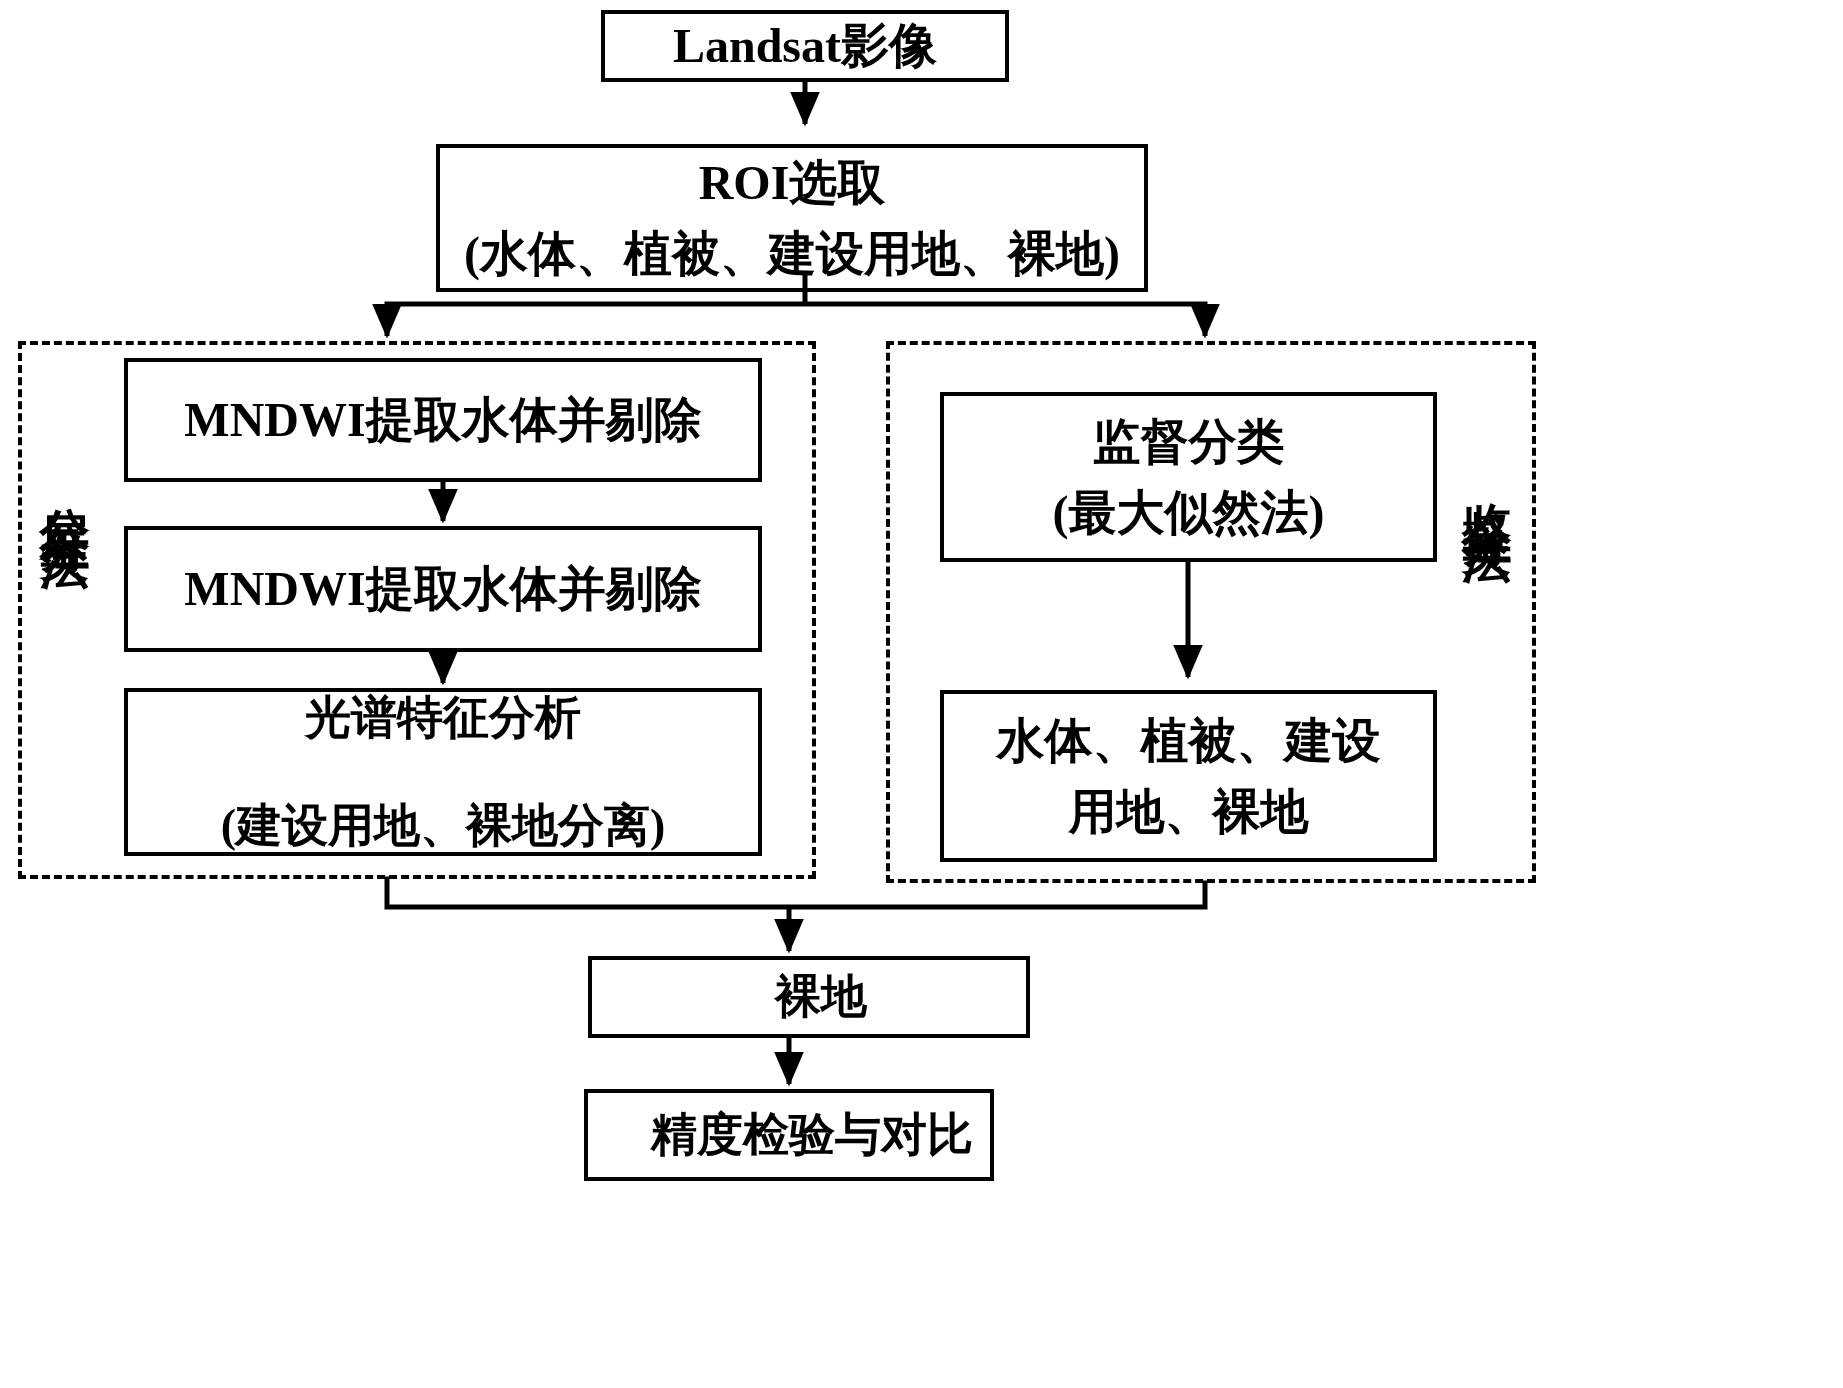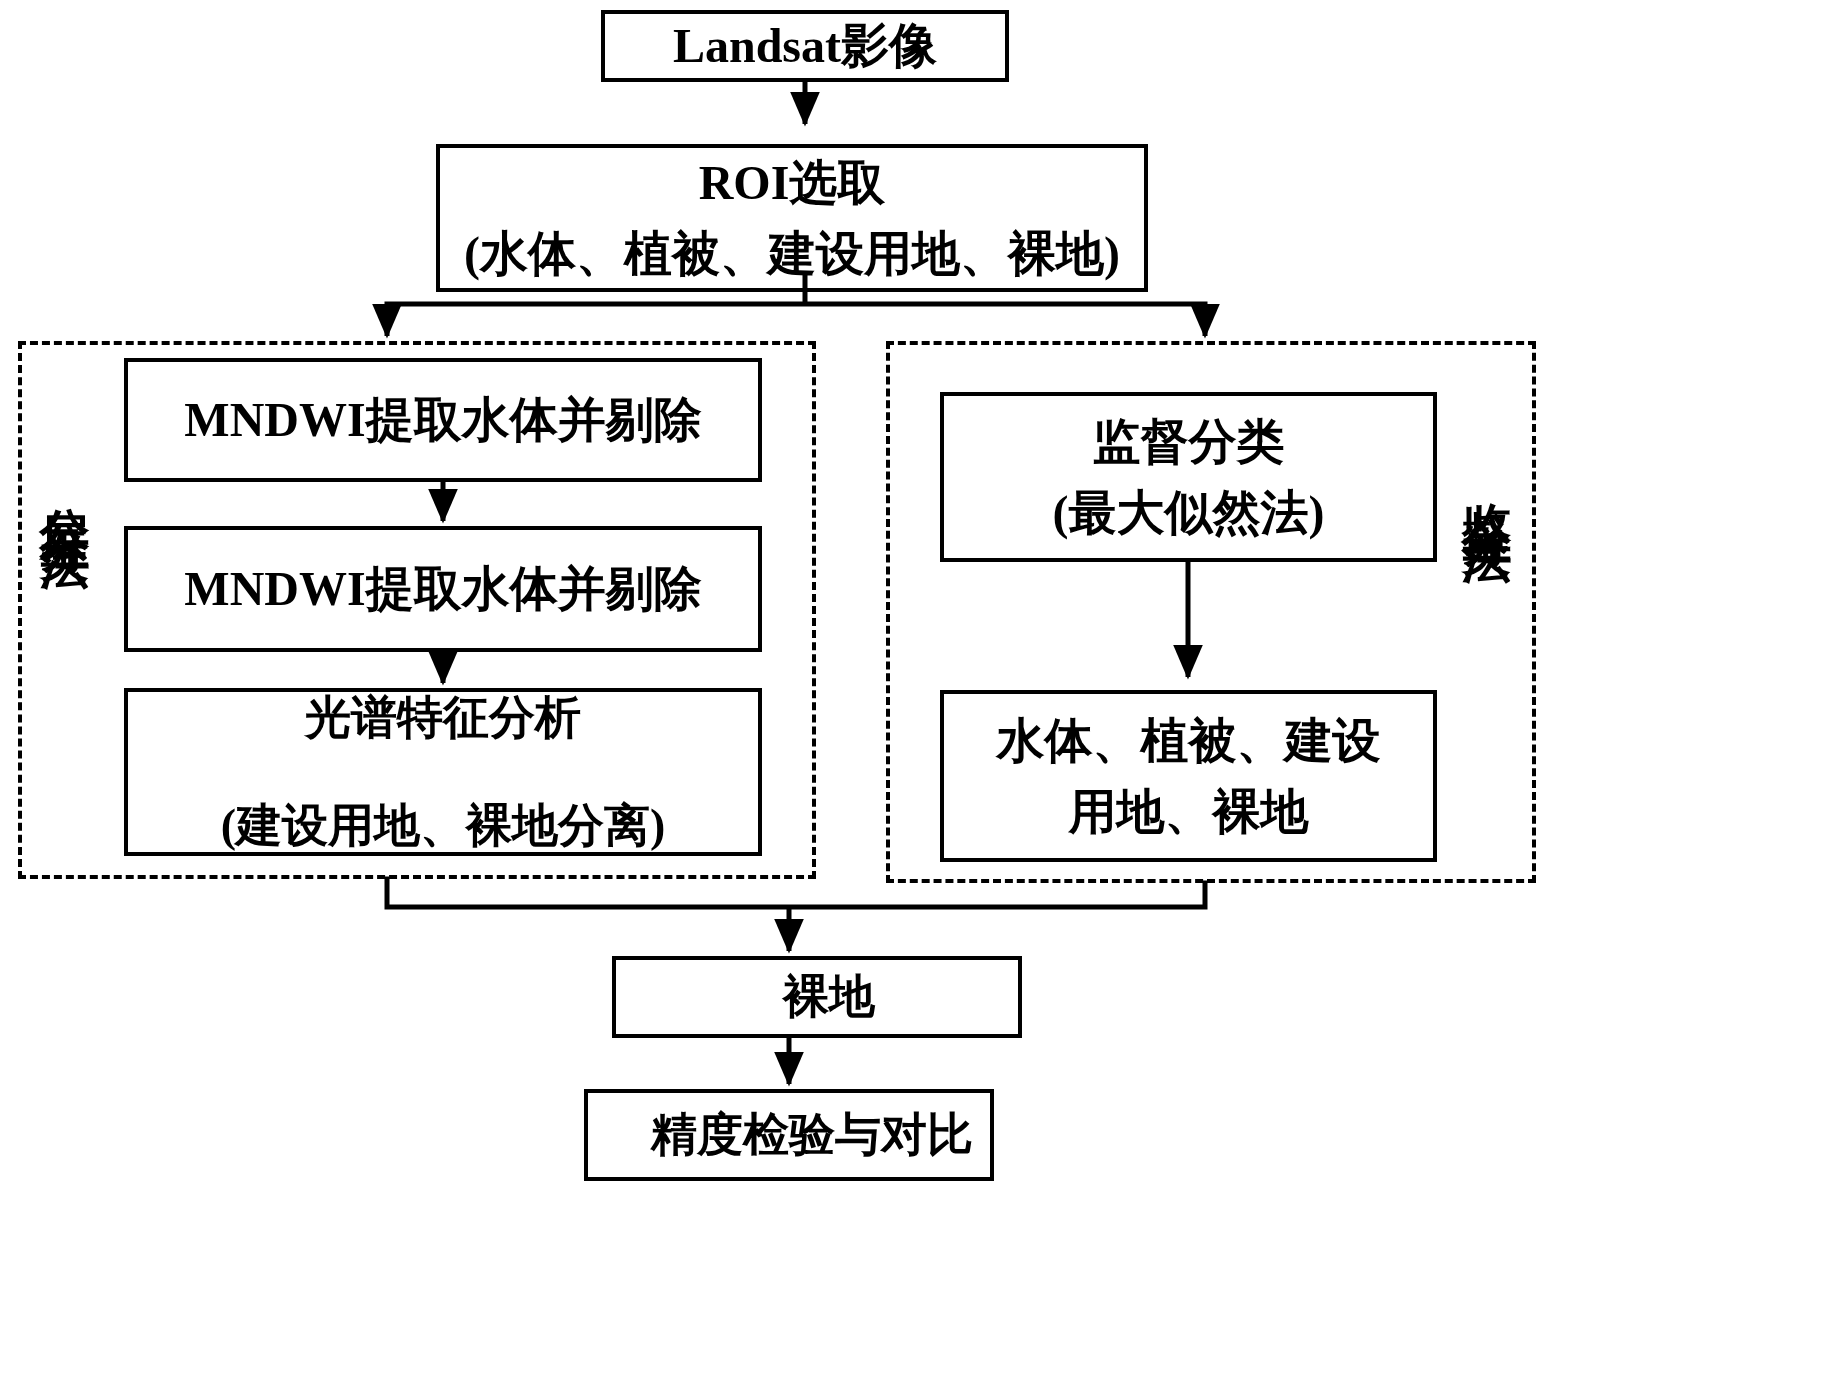--- a/index.html
+++ b/index.html
@@ -90,21 +90,21 @@
   <div class="box fs48" style="left:940px; top:392px; width:497px; height:170px;">
     <span class="ln">监督分类</span>
     <span class="ln">(最大似然法)</span>
   </div>
 
   <div class="box fs48" style="left:940px; top:682px; width:497px; height:172px;margin-top:8px;">
     <span class="ln">水体、植被、建设</span>
     <span class="ln">用地、裸地</span>
   </div>
 
-  <div class="box fs46" style="left:612px; top:956px; width:410px; height:82px;padding-left:24px;">
+  <div class="box fs46" style="left:588px; top:956px; width:442px; height:82px;padding-left:24px;">
     <span class="ln">裸地</span>
   </div>
 
   <div class="box fs46" style="left:584px; top:1089px; width:410px; height:92px;padding-left:46px;">
     <span class="ln">精度检验与对比</span>
   </div>
 
   <svg class="arrows" viewBox="0 0 1843 1388" xmlns="http://www.w3.org/2000/svg">
     <defs>
       <marker id="ah" viewBox="0 0 7 6" markerWidth="7" markerHeight="6" refX="6.5" refY="3" orient="auto" markerUnits="strokeWidth">

